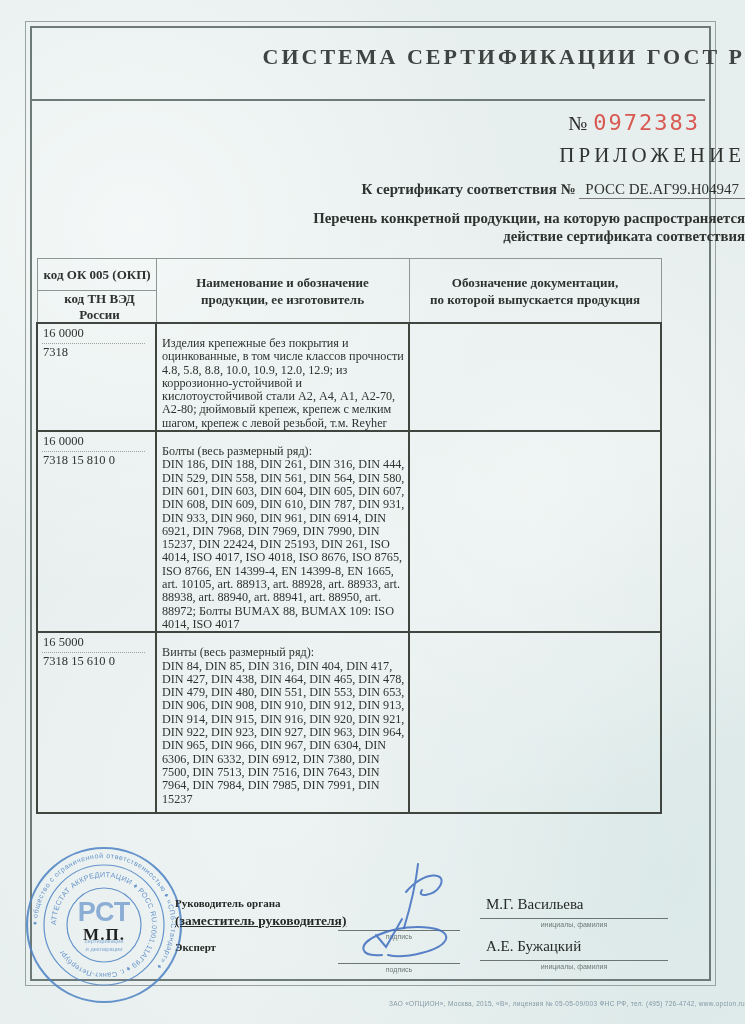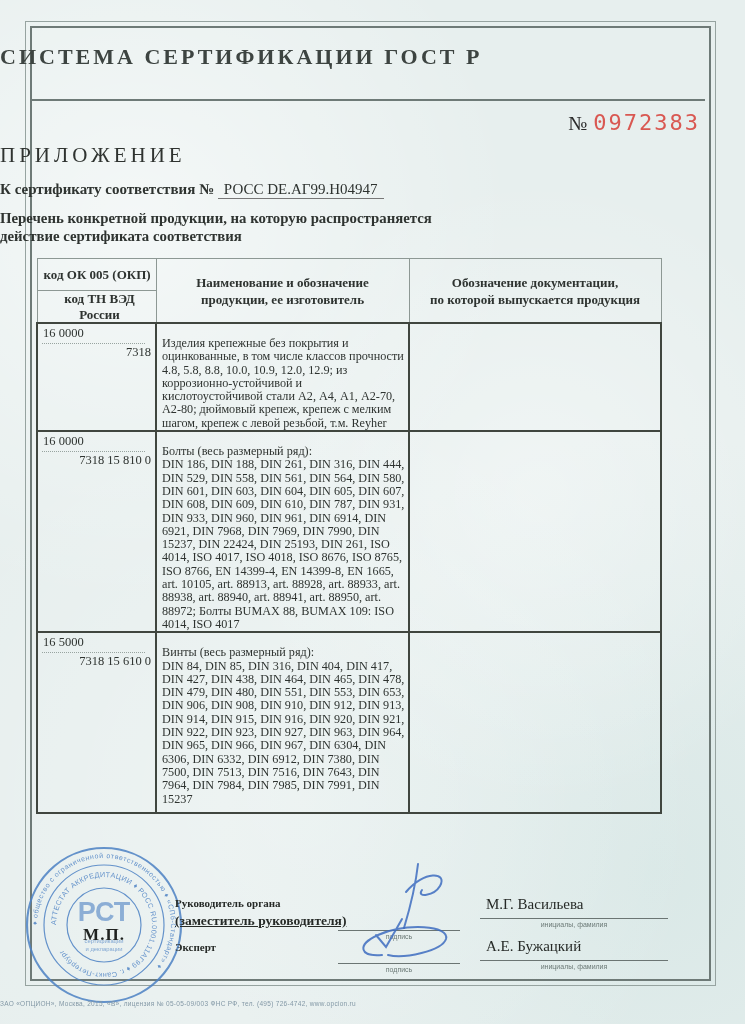--- a/index.html
+++ b/index.html
@@ -9,21 +9,21 @@
     background:
       radial-gradient(circle at 18% 22%, rgba(255,255,255,.55), transparent 38%),
       radial-gradient(circle at 72% 48%, rgba(255,255,255,.38), transparent 42%),
       radial-gradient(circle at 40% 78%, rgba(255,255,255,.3), transparent 45%),
       radial-gradient(circle at 88% 85%, rgba(205,226,224,.5), transparent 40%),
       #e7efee;
   }
   .frame-outer{position:absolute;left:25px;top:21px;width:689px;height:963px;border:1px solid #96a3a0;}
   .frame-inner{position:absolute;left:30px;top:26px;width:677px;height:951px;border:2px solid #6e7a77;}
   .abs{position:absolute;}
-  .center{left:0;width:745px;text-align:left;}
+  .center{left:0;width:745px;text-align:right;}
   .title1{top:44px;font-size:22px;font-weight:bold;letter-spacing:3px;color:#3d4441;}
   .title2{top:74px;font-size:16.5px;font-weight:bold;letter-spacing:.5px;color:#3d4441;}
   .header-divider{top:99px;left:32px;width:673px;height:2px;background:#6e7a77;}
   .number-row{top:110px;left:0;width:700px;text-align:right;}
   .number-prefix{font-size:20px;color:#2b2b2b;margin-right:6px;}
   .number-value{font-family:"DejaVu Sans Mono",monospace;font-size:22px;color:#d95852;letter-spacing:2px;}
   .appendix-title{top:143px;font-size:21px;font-weight:normal;letter-spacing:4px;color:#2f3330;}
   .cert-line{top:181px;font-size:15px;}
   .cert-label{font-weight:bold;}
   .cert-value{border-bottom:1px solid #777;padding:0 6px 1px 6px;}
@@ -31,21 +31,21 @@
   .desc2{top:228px;font-size:14.8px;font-weight:bold;}
   .doc-table{position:absolute;top:258px;left:36px;border-collapse:collapse;table-layout:fixed;}
   .doc-table th,.doc-table td{vertical-align:top;overflow:hidden;}
   .doc-table thead th{border:1px solid #8d9894;font-weight:bold;font-size:13px;padding:0;}
   .doc-table tbody td{border:2px solid #40463f;}
   .c1top{height:31px;display:flex;align-items:center;padding-left:6px;border-bottom:1px solid #8d9894;font-size:13px;}
   .c1bot{height:31px;display:flex;align-items:center;padding-left:6px;font-size:13px;}
   .hcell{height:63px;display:flex;flex-direction:column;align-items:center;justify-content:center;line-height:17px;}
   .codes{font-size:12.5px;padding:1px 4px 0 4px;margin-top:8px;}
   .okp{display:block;border-bottom:1px dotted #98a4a0;padding:1px 0 2px 1px;width:94%;}
-  .tnved{display:block;padding:1px 0 0 1px;text-align:right;}
+  .tnved{display:block;padding:1px 0 0 1px;}
   .desc{font-size:12.2px;line-height:13.3px;padding:13px 3px 0 5px;white-space:pre-line;}
   .docs{font-size:12px;}
   .sig-label{font-weight:bold;font-size:11px;color:#262a27;}
   .sig-label-2{font-weight:bold;font-size:13.5px;color:#262a27;text-decoration:underline;}
   .sig-line{border-bottom:1px solid #6b7573;height:1px;}
   .sig-caption{font-family:"Liberation Sans","DejaVu Sans",sans-serif;font-size:7px;color:#6c7a77;text-align:center;}
   .sig-name{font-size:15px;color:#262a27;}
   .mp-label{font-size:17px;font-weight:bold;color:#1f2220;letter-spacing:1px;margin-top:12px;}
   .fine-print{top:1000px;font-family:"Liberation Sans","DejaVu Sans",sans-serif;font-size:6.5px;color:#8398a6;letter-spacing:.3px;}
   .stamp{position:absolute;left:22px;top:843px;width:164px;height:164px;opacity:.85;}

